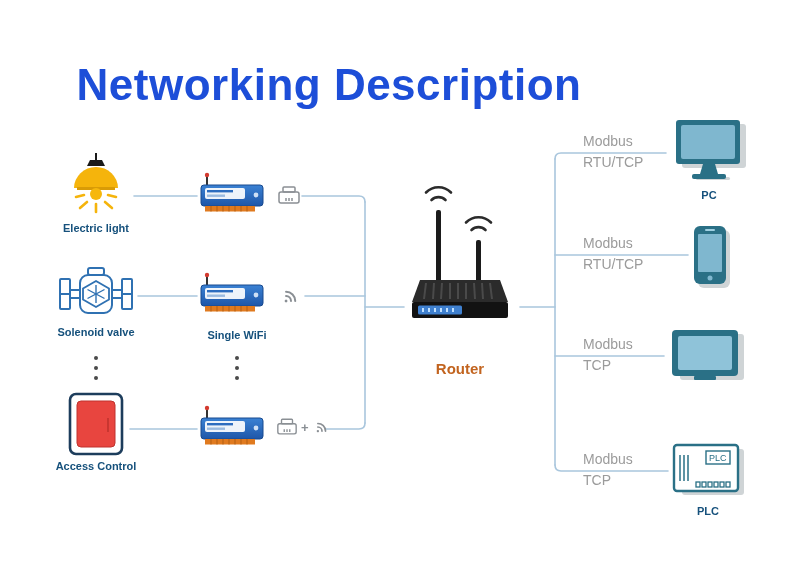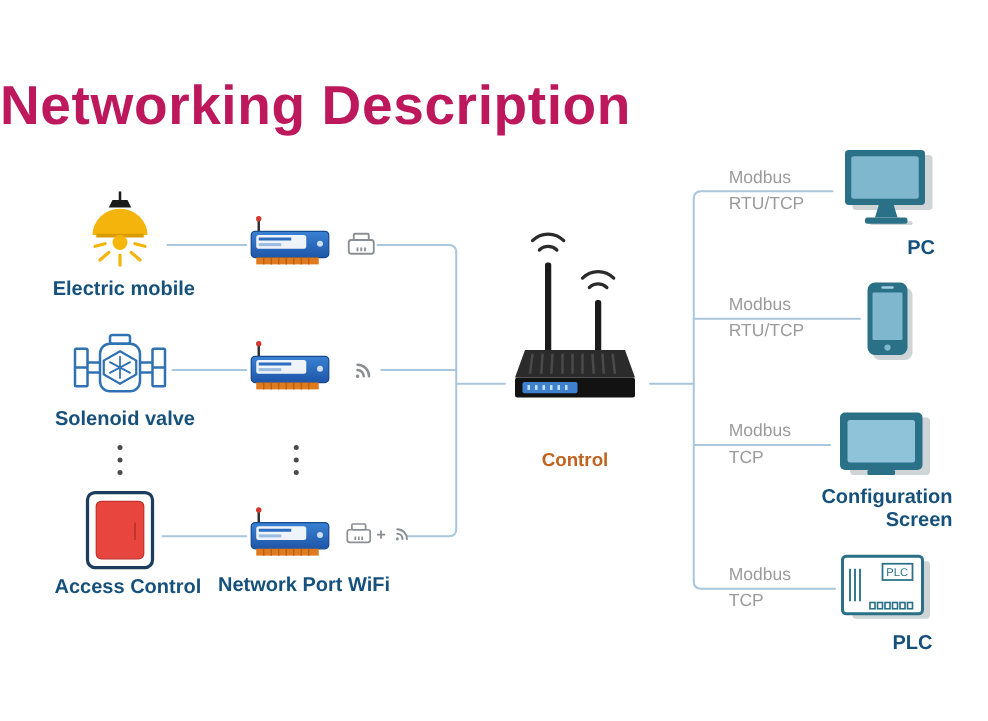--- a/index.html
+++ b/index.html
@@ -1,22 +1,22 @@
 <!DOCTYPE html>
 <html><head>
 <meta charset="utf-8">
 <style>
   html,body{margin:0;padding:0;background:#fff;}
   .stage{position:relative;width:790px;height:577px;background:#ffffff;overflow:hidden;
          font-family:"Liberation Sans",sans-serif;}
   .abs{position:absolute;}
-  .title{position:absolute;left:0;top:60px;width:658px;text-align:left;
-         font-size:44px;font-weight:800;color:#be185d;letter-spacing:.5px;margin:0;}
+  .title{position:absolute;left:0;top:60px;width:658px;text-align:center;
+         font-size:44px;font-weight:800;color:#1d4ed8;letter-spacing:.5px;margin:0;}
   .wires{position:absolute;left:0;top:0;width:790px;height:577px;pointer-events:none;}
-  .lbl{position:absolute;text-align:right;color:#16517c;font-size:16px;font-weight:600;line-height:1.2;}
+  .lbl{position:absolute;text-align:center;color:#16517c;font-size:11px;font-weight:600;line-height:1.2;}
   .router-lbl{position:absolute;text-align:center;color:#c2641f;font-size:15px;font-weight:700;}
   .proto{position:absolute;color:#9b9b9b;font-size:14px;font-weight:400;}
   .proto div{height:21px;line-height:21px;}
   .dots{position:absolute;display:flex;flex-direction:column;gap:6px;}
   .dots i{width:4px;height:4px;border-radius:50%;background:#4a4a4a;display:block;}
   .combo{position:absolute;display:flex;align-items:center;gap:3px;}
   .plus{color:#8a8f94;font-size:13px;font-weight:700;line-height:1;}
 </style>
 </head>
 <body>
@@ -60,21 +60,21 @@
     <rect x="13" y="34" width="38" height="3" fill="#d99b06"></rect>
     <circle cx="32" cy="41" r="6" fill="#f6b70d"></circle>
     <g stroke="#f5b40c" stroke-width="2.6" stroke-linecap="round">
       <line x1="12" y1="44" x2="20" y2="42"></line>
       <line x1="16" y1="55" x2="23" y2="49"></line>
       <line x1="32" y1="59" x2="32" y2="51"></line>
       <line x1="48" y1="55" x2="41" y2="49"></line>
       <line x1="52" y1="44" x2="44" y2="42"></line>
     </g>
   </svg>
-  <div class="lbl" style="left:36px;top:222px;width:120px">Electric mobile</div>
+  <div class="lbl" style="left:36px;top:222px;width:120px">Electric light</div>
 
   <svg class="abs" style="left:58px;top:266px" width="76" height="56" viewBox="0 0 76 56">
     <g stroke="#2f71b2" stroke-width="2" fill="none">
       <rect x="2" y="13" width="10" height="30" rx="1"></rect>
       <line x1="2" y1="28" x2="12" y2="28"></line>
       <rect x="64" y="13" width="10" height="30" rx="1"></rect>
       <line x1="64" y1="28" x2="74" y2="28"></line>
       <line x1="12" y1="24" x2="22" y2="24"></line>
         <line x1="12" y1="32" x2="22" y2="32"></line>
       <line x1="54" y1="24" x2="64" y2="24"></line>
@@ -152,20 +152,21 @@
         <line x1="50" y1="34" x2="50" y2="39.5"></line>
       </g>
   </svg>
   <svg class="abs" style="left:279px;top:284px" width="24" height="24" viewBox="0 0 24 24">
     <g transform="rotate(45 12 12)" stroke="#8a8f94" stroke-width="2" fill="none" stroke-linecap="round">
       <circle cx="12" cy="19" r="1.4" fill="#8a8f94" stroke="none"></circle>
       <path d="M8.5 15.5 a5 5 0 0 1 7 0"></path>
       <path d="M5.5 12.5 a9.2 9.2 0 0 1 13 0"></path>
     </g>
   </svg>
+  <div class="lbl" style="left:177px;top:329px;width:120px">Single WiFi</div>
 
   <div class="dots" style="left:235px;top:356px">
       <i></i>
       <i></i>
       <i></i>
     </div>
 
   <svg class="abs" style="left:197px;top:405px" width="80" height="42" viewBox="0 0 80 42">
     <line x1="10" y1="13" x2="10" y2="3" stroke="#333" stroke-width="2"></line>
     <circle cx="10" cy="3" r="2.2" fill="#d33a2f"></circle>
@@ -197,21 +198,20 @@
     </svg>
     <span class="plus">+</span>
     <svg width="20" height="20" viewBox="0 0 24 24">
       <g transform="rotate(45 12 12)" stroke="#8a8f94" stroke-width="2" fill="none" stroke-linecap="round">
         <circle cx="12" cy="19" r="1.4" fill="#8a8f94" stroke="none"></circle>
         <path d="M8.5 15.5 a5 5 0 0 1 7 0"></path>
         <path d="M5.5 12.5 a9.2 9.2 0 0 1 13 0"></path>
       </g>
     </svg>
   </div>
-  <div class="lbl" style="left:162px;top:459px;width:150px">Network Port WiFi</div>
 
   <svg class="abs" style="left:400px;top:182px" width="120" height="140" viewBox="0 0 120 140">
     <g stroke="#2b2b2b" stroke-width="2.6" fill="none" stroke-linecap="round">
       <path d="M31.5 18 a10 10 0 0 1 14 0"></path>
       <path d="M26 10.5 a17.5 17.5 0 0 1 25 0"></path>
       <path d="M71.5 48 a10 10 0 0 1 14 0"></path>
       <path d="M66 40.5 a17.5 17.5 0 0 1 25 0"></path>
     </g>
     <rect x="36" y="28" width="5" height="72" rx="2" fill="#1b1b1b"></rect>
     <rect x="76" y="58" width="5" height="42" rx="2" fill="#1b1b1b"></rect>
@@ -231,21 +231,21 @@
     <rect x="18" y="123.5" width="44" height="9" rx="1.5" fill="#3f80cf"></rect>
     <g fill="#bfe0ff">
       <rect x="22" y="126" width="2" height="4"></rect>
         <rect x="28" y="126" width="2" height="4"></rect>
       <rect x="34" y="126" width="2" height="4"></rect>
         <rect x="40" y="126" width="2" height="4"></rect>
       <rect x="46" y="126" width="2" height="4"></rect>
         <rect x="52" y="126" width="2" height="4"></rect>
     </g>
   </svg>
-  <div class="router-lbl" style="left:405px;top:360px;width:110px">Control</div>
+  <div class="router-lbl" style="left:405px;top:360px;width:110px">Router</div>
 
   <div class="proto" style="left:583px;top:131px">
     <div>Modbus</div>
     <div>RTU/TCP</div>
   </div>
   <div class="proto" style="left:583px;top:233px">
     <div>Modbus</div>
     <div>RTU/TCP</div>
   </div>
   <div class="proto" style="left:583px;top:334px">
@@ -274,21 +274,20 @@
     <rect x="15" y="5" width="10" height="2" rx="1" fill="#9fd0e2"></rect>
     <circle cx="20" cy="54" r="2.5" fill="#7fb7cf"></circle>
   </svg>
 
   <svg class="abs" style="left:666px;top:326px" width="80" height="60" viewBox="0 0 80 60">
     <rect x="14" y="8" width="64" height="46" rx="3" fill="#cfd4d6"></rect>
     <rect x="6" y="4" width="66" height="46" rx="4" fill="#2a7086"></rect>
     <rect x="12" y="10" width="54" height="34" rx="2" fill="#8fc3d9"></rect>
     <rect x="28" y="50" width="22" height="4" rx="1" fill="#2a7086"></rect>
   </svg>
-  <div class="lbl" style="left:650px;top:388px;width:112px">Configuration Screen</div>
 
   <svg class="abs" style="left:670px;top:441px" width="76" height="60" viewBox="0 0 76 60">
     <rect x="12" y="8" width="62" height="46" rx="3" fill="#cfd4d6"></rect>
     <rect x="4" y="4" width="64" height="46" rx="3" fill="#ffffff" stroke="#2a7086" stroke-width="2.4"></rect>
     <g stroke="#2a7086" stroke-width="1.5">
       <line x1="10" y1="14" x2="10" y2="40"></line>
         <line x1="14" y1="14" x2="14" y2="40"></line>
         <line x1="18" y1="14" x2="18" y2="40"></line>
     </g>
     <rect x="36" y="10" width="24" height="13" fill="none" stroke="#2a7086" stroke-width="1.4"></rect>

